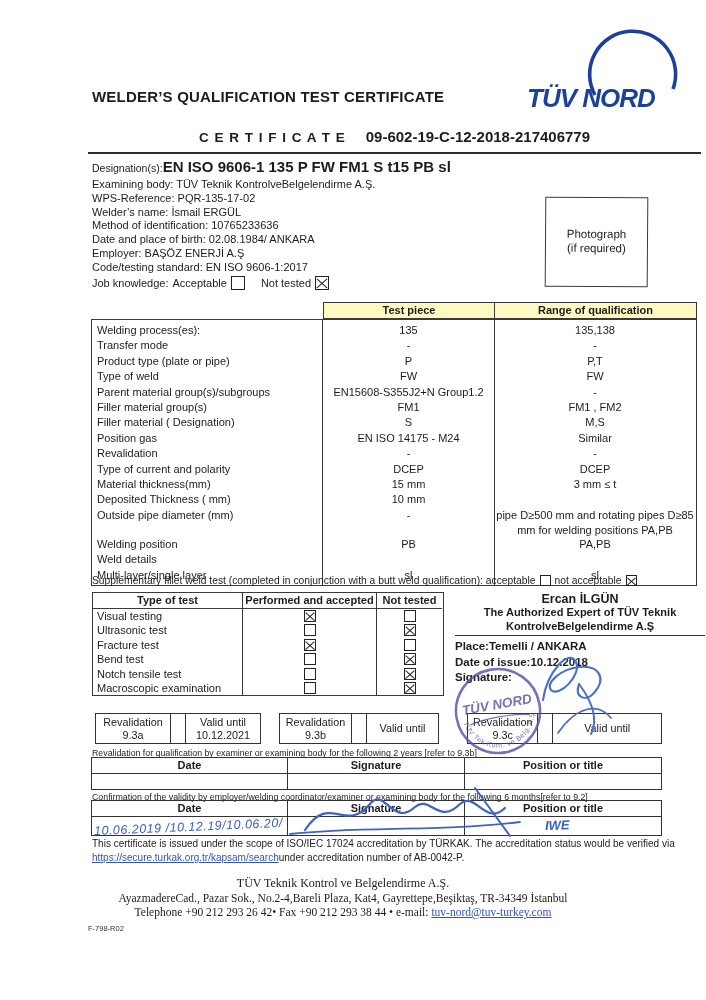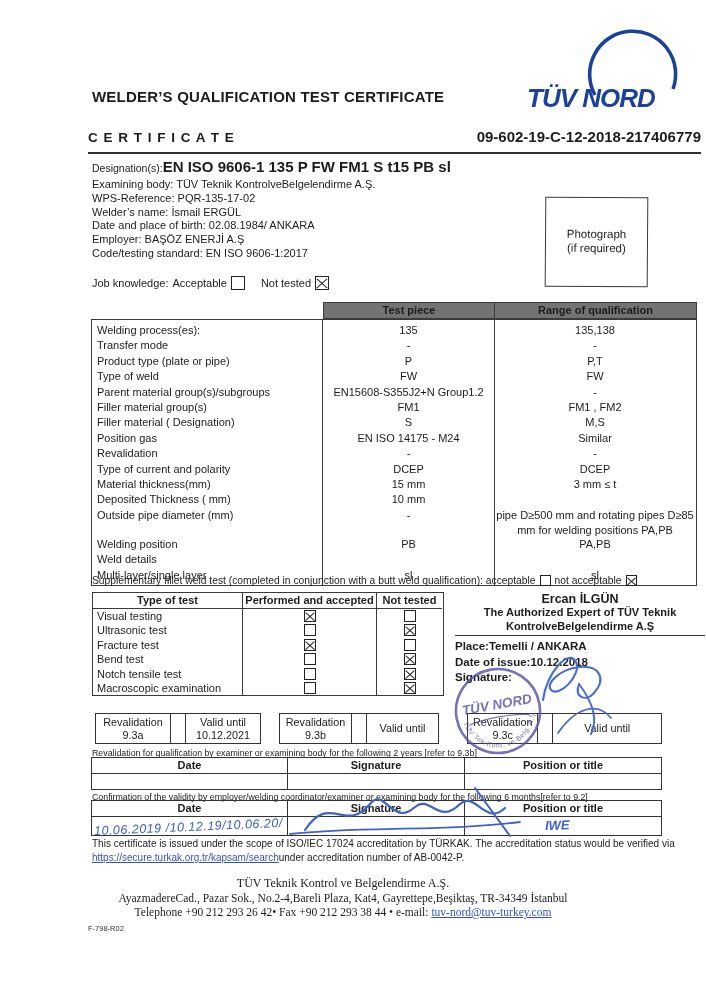--- a/index.html
+++ b/index.html
@@ -5,21 +5,21 @@
   * { margin:0; padding:0; box-sizing:border-box; }
   html,body { background:#ffffff; }
   body { width:706px; height:1000px; position:relative; font-family:"Liberation Sans", sans-serif; color:#1c1c1c; overflow:hidden; }
 
   .abs { position:absolute; }
 
   
   .doc-title { left:92px; top:88px; font-size:15px; font-weight:bold; letter-spacing:.2px; }
   .logo { left:525px; top:10px; width:170px; height:110px; }
 
-  .cert-line { left:88px; top:128px; width:613px; display:flex; justify-content:space-between; align-items:baseline; gap:20px; }
+  .cert-line { left:88px; top:128px; width:613px; display:flex; justify-content:center; align-items:baseline; gap:20px; }
   .cert-label { font-weight:bold; font-size:13.5px; letter-spacing:1px; }
   .cert-number { font-weight:bold; font-size:15px; }
   .cert-rule { left:88px; top:152px; width:613px; height:2px; background:#2e2e2e; }
 
   .designation { left:92px; top:158px; display:flex; align-items:baseline; }
   .designation .dlab { font-size:10.5px; }
   .designation .dval { font-size:15px; font-weight:bold; }
 
   .details { left:92px; top:178px; font-size:11px; line-height:13.8px; }
   .detail-line { white-space:nowrap; }
@@ -31,21 +31,21 @@
   .cb.lg { width:14px; height:14px; }
   .cb.checked::before, .cb.checked::after { content:""; position:absolute; left:-1px; right:-1px; top:50%; height:1.3px; background:#222; }
   .cb.checked::before { transform:rotate(42deg); }
   .cb.checked::after  { transform:rotate(-42deg); }
 
   
   .photo-box { left:545px; top:197px; width:103px; height:90px; border:1.6px solid #3a3a3a; text-align:center; font-size:11.5px; line-height:14px; padding-top:29px; transform:rotate(.4deg); }
 
   
   .qual-header { left:91px; top:302px; display:flex; margin-left:232px; }
-  .qh-cell { background:#737373; border:1.2px solid #3a3a3a; font-weight:bold; font-size:11px; text-align:center; height:17px; line-height:15px; }
+  .qh-cell { background:#fef9c3; border:1.2px solid #3a3a3a; font-weight:bold; font-size:11px; text-align:center; height:17px; line-height:15px; }
   .qh-test { width:172px; }
   .qh-range { width:202px; border-left:none; }
   .qual-body { left:91px; top:319px; width:606px; border:1.5px solid #3a3a3a; padding:3px 0 2px 0; }
   .qrow { display:grid; grid-template-columns:230px 172px 201px; }
   .qcell { font-size:11px; line-height:15.4px; min-height:15.4px; }
   .qlabel { padding-left:5px; }
   .qmid, .qrange { text-align:center; }
   .qrow .qmid { border-left:1.2px solid #3a3a3a; margin-top:-3px; margin-bottom:-2px; padding-top:3px; }
   .qrow .qrange { border-left:1.2px solid #3a3a3a; margin-top:-3px; margin-bottom:-2px; padding-top:3px; }
 
@@ -137,20 +137,24 @@
     </div>
     <div class="detail-line">
       <span>WPS-Reference:</span>
       <span>PQR-135-17-02</span>
     </div>
     <div class="detail-line">
       <span>Welder’s name:</span>
       <span>İsmail ERGÜL</span>
     </div>
     <div class="detail-line">
+      <span>Method of identification:</span>
+      <span>10765233636</span>
+    </div>
+    <div class="detail-line">
       <span>Date and place of birth:</span>
       <span>02.08.1984/ ANKARA</span>
     </div>
     <div class="detail-line">
       <span>Employer:</span>
       <span>BAŞÖZ ENERJİ A.Ş</span>
     </div>
     <div class="detail-line">
       <span>Code/testing standard:</span>
       <span>EN ISO 9606-1:2017</span>

